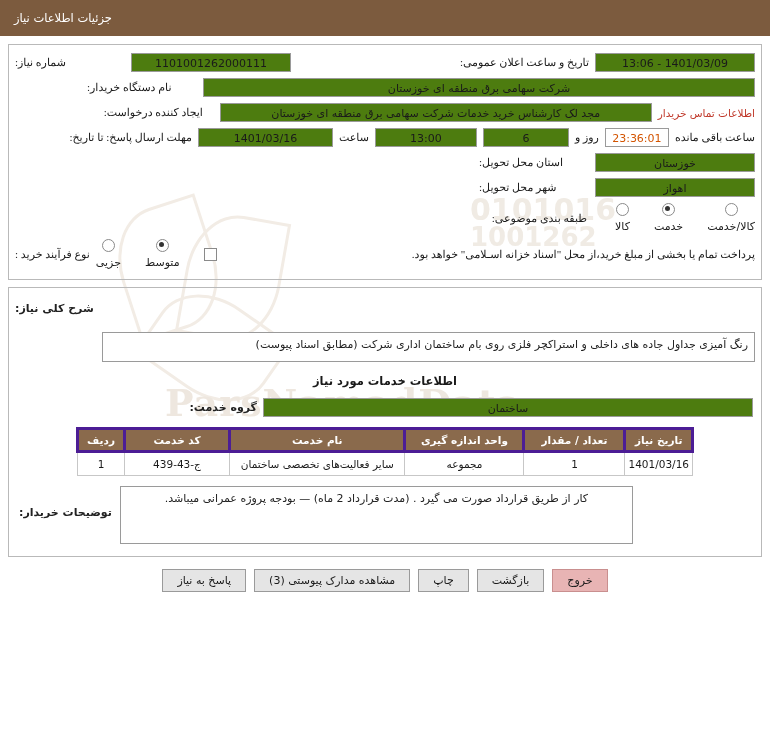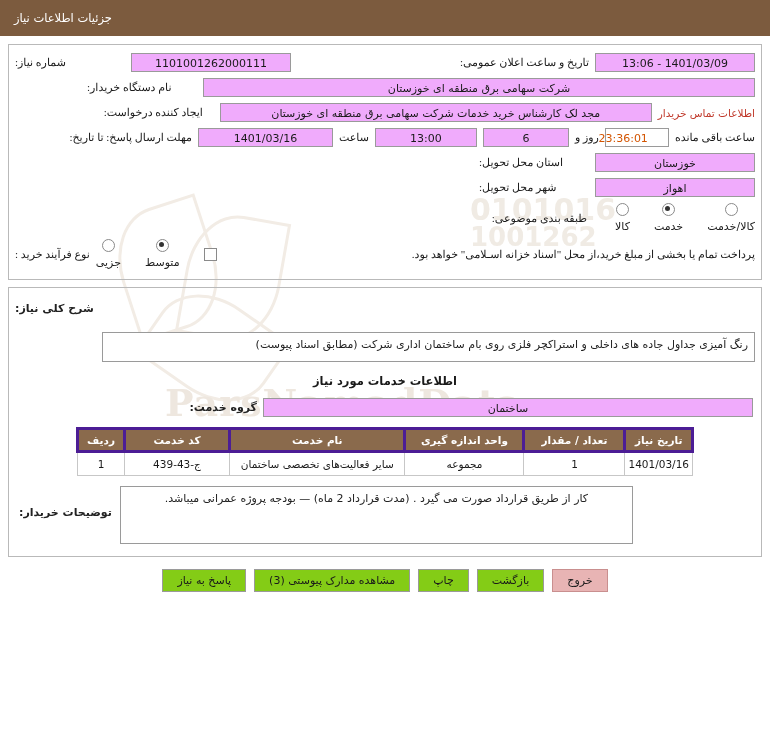--- a/index.html
+++ b/index.html
@@ -108,21 +108,21 @@
     font-size: 11px;
     color: #1a1a1a;
     text-align: left;
     white-space: nowrap;
     font-family: Liberation Serif, serif;
   }
   .lbl.w-right { width: 110px; text-align: left; direction: rtl; }
 
   .field {
     border: 1px solid #9a9a9a;
-    background: #f0abfc;
+    background: #4d7c0f;
     height: 19px;
     line-height: 19px;
     padding: 0 6px;
     font-size: 11px;
     box-sizing: border-box;
     text-align: center;
     color: #1a1a1a;
     overflow: hidden;
     white-space: nowrap;
   }
@@ -134,21 +134,21 @@
     white-space: nowrap;
     text-decoration: none;
   }
 
   .timer-box {
     border: 1px solid #9a9a9a;
     background: #ffffff;
     color: #d35400;
     height: 19px;
     line-height: 19px;
-    padding: 0 20px;
+    padding: 0 6px;
     font-size: 11px;
     text-align: center;
     box-sizing: border-box;
   }
 
   
   .radio {
     display: inline-block;
     width: 11px; height: 11px;
     border: 1px solid #8a8a8a;
@@ -241,21 +241,21 @@
   .btn-row {
     position: relative;
     z-index: 2;
     display: flex;
     justify-content: center;
     gap: 8px;
     margin-top: 12px;
   }
   .btn {
     border: 1px solid #9a9a9a;
-    background: #84cc16;
+    background: #e5e5e5;
     font-size: 11px;
     padding: 4px 14px;
     cursor: pointer;
     color: #1a1a1a;
     font-family: "DejaVu Sans", "Liberation Sans", sans-serif;
   }
   .btn.exit {
     background: #e8b4b4;
     border-color: #c98f8f;
   }

